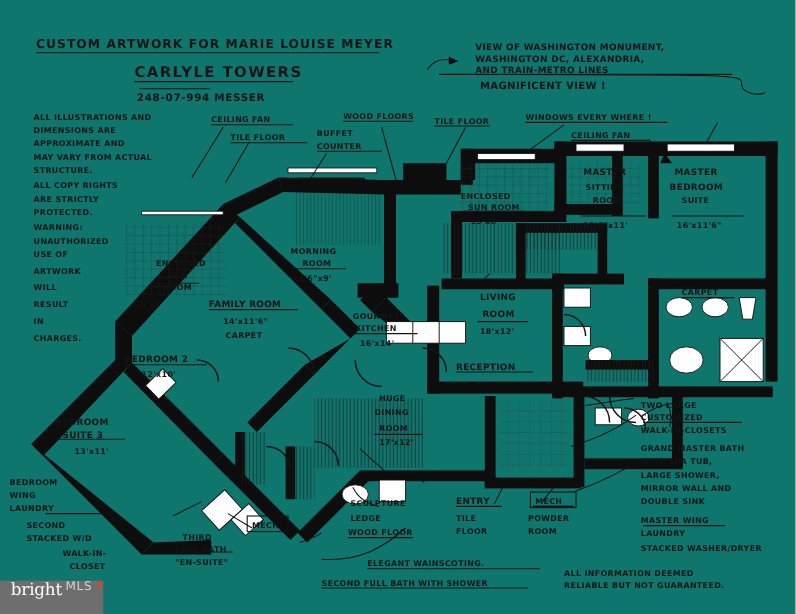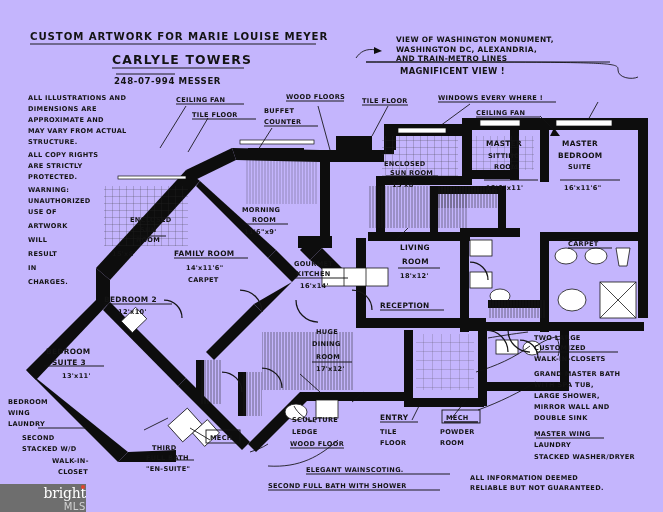--- a/index.html
+++ b/index.html
@@ -1,37 +1,37 @@
 <!DOCTYPE html>
 <html><head>
 <meta charset="utf-8">
 <title>Carlyle Towers Floor Plan</title>
 <style>
   html,body{margin:0;padding:0;background:#ffffff;}
   body{font-family:"DejaVu Sans",sans-serif;}
-  #stage{position:relative;width:663px;height:512px;background:#c4b5fd;overflow:hidden;}
+  #stage{position:relative;width:663px;height:512px;background:#0f766e;overflow:hidden;}
   #stage svg{position:absolute;left:0;top:0;}
   .hand{font-family:"DejaVu Sans",sans-serif;fill:#141414;font-weight:600;
         letter-spacing:.3px;}
   .lbl{font-size:7.4px;}
   .lbl-s{font-size:6.6px;}
   .lbl-m{font-size:8.4px;}
   .ttl1{font-size:10.2px;letter-spacing:.9px;}
   .ttl2{font-size:12.4px;letter-spacing:1.2px;}
   .ttl3{font-size:8.6px;letter-spacing:.6px;}
   .wall{fill:#0d0d0d;}
   .thin{stroke:#161616;fill:none;stroke-width:.8;}
   .thin2{stroke:#161616;fill:none;stroke-width:1.25;}
   .hair{stroke:#2a2a2a;fill:none;stroke-width:.5;}
   .lead{stroke:#111;fill:none;stroke-width:.85;}
   .ul{stroke:#141414;stroke-width:.95;}
   .hatch{stroke:#1b1b1b;stroke-width:.55;}
   .fix{stroke:#141414;fill:#fff;stroke-width:.8;}
   #wm{position:absolute;left:0;bottom:0;width:86px;height:28px;
-      background:#6e6e6e;display:flex;align-items:flex-end;justify-content:center;flex-direction:column;}
+      background:#6e6e6e;display:flex;align-items:flex-start;justify-content:center;}
   #wm .b{font-family:"DejaVu Serif",serif;font-size:14px;color:#fff;
          letter-spacing:-.2px;position:relative;}
   #wm .dot{position:absolute;width:4px;height:4px;border-radius:50%;
            background:#e0442b;right:1px;top:1px;}
   #wm .m{font-family:"DejaVu Sans",sans-serif;font-size:10px;color:#d2d2d2;
          margin-left:3px;letter-spacing:.6px;}
 </style>
 </head>
 <body>
 

